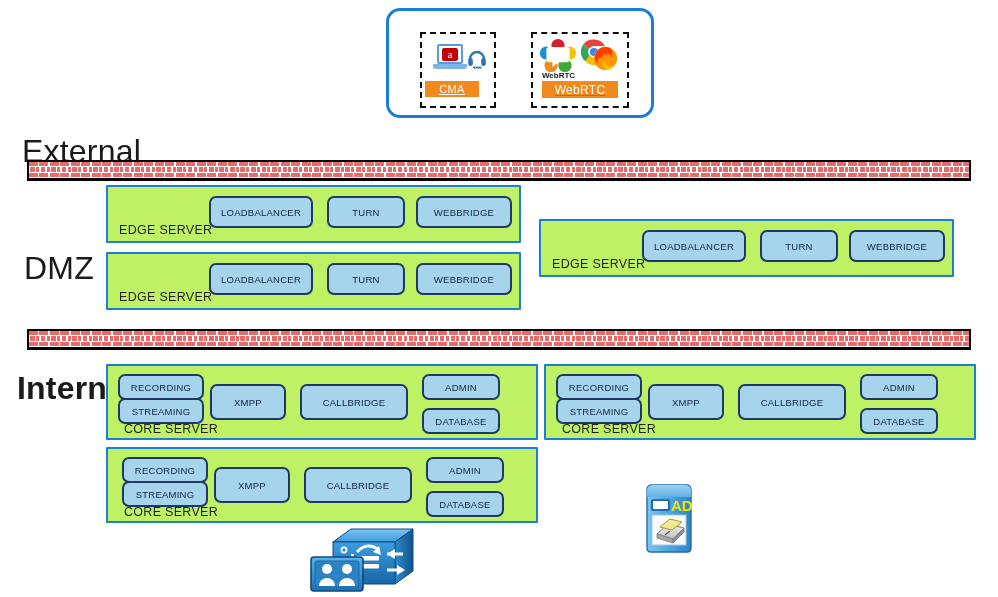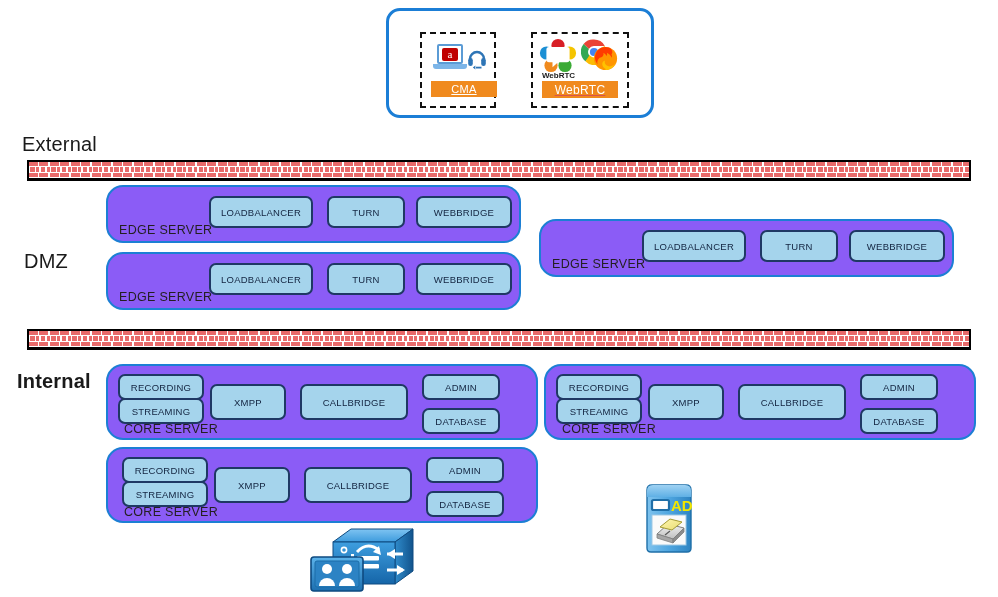--- a/index.html
+++ b/index.html
@@ -11,21 +11,21 @@
     overflow:hidden;
     position:relative;
   }
   #canvas{position:absolute;left:0;top:0;width:998px;height:597px;}
 
   
   .abs{position:absolute;box-sizing:border-box;}
 
   
   .zone-label{
-    font-size:20px;
+    font-size:32px;
     color:#1a1a1a;
     font-family:"Liberation Sans", sans-serif;
     letter-spacing:.2px;
     white-space:nowrap;
   }
 
   
   .firewall{
     border:2px solid #000000;
     background-color:#f3b8b8;
@@ -53,22 +53,22 @@
   }
   .firewall .brickrow.r1{top:0;}
   .firewall .brickrow.r2{top:5.3px;background-position:5px 0;
     background:repeating-linear-gradient(to right,
         #ffffff 0, #ffffff 1.5px, #e86b6b 1.5px, #e86b6b 6px, #ffffff 6px, #ffffff 7.5px, #e86b6b 7.5px, #e86b6b 10.5px);}
   .firewall .brickrow.r3{top:10.6px;}
 
   
   .server-box{
     border:2.6px solid #1C7FD4;
-    border-radius:17px;
-    background:#8b5cf6;
+    border-radius:1px;
+    background:#bef264;
   }
   .server-caption{
     position:absolute;
     font-size:12.5px;
     color:#231f20;
     font-family:"Liberation Sans", sans-serif;
     letter-spacing:.3px;
     white-space:nowrap;
   }
 
@@ -150,21 +150,21 @@
       </div>
 
       <svg class="headset" style="left:44px;top:12px;" width="22" height="24" viewBox="0 0 22 24">
         <path d="M4 13 A7 7 0 0 1 18 13" fill="none" stroke="#2E75B6" stroke-width="2.4"></path>
         <rect x="2.2" y="12" width="4.6" height="8" rx="2.2" fill="#2E75B6"></rect>
         <rect x="15.2" y="12" width="4.6" height="8" rx="2.2" fill="#2E75B6"></rect>
         <path d="M10 21.6 h5.5" fill="none" stroke="#2E75B6" stroke-width="1.8"></path>
         <path d="M9.4 19.6 l0 4 l-2.6 -2 z" fill="#2E75B6"></path>
       </svg>
 
-      <div class="orange-tag" style="left:9px;top:47px;width:66px;height:16px;text-decoration:underline;">CMA</div>
+      <div class="orange-tag" style="left:3px;top:47px;width:54px;height:16px;text-decoration:underline;">CMA</div>
     </div>
 
     <div class="dashbox" style="left:142px;top:21px;width:94px;height:72px;">
 
       <svg class="webrtc-logo" style="left:5px;top:4px;" width="40" height="36" viewBox="0 0 40 36">
         <circle cx="20" cy="7.5" r="6.6" fill="#D81F26"></circle>
         <circle cx="31.5" cy="15" r="6.6" fill="#F5C400"></circle>
         <circle cx="27" cy="27.5" r="6.6" fill="#3AAA35"></circle>
         <circle cx="13" cy="27.5" r="6.6" fill="#F08A1E"></circle>
         <circle cx="8.5" cy="15" r="6.6" fill="#1B8FD4"></circle>

